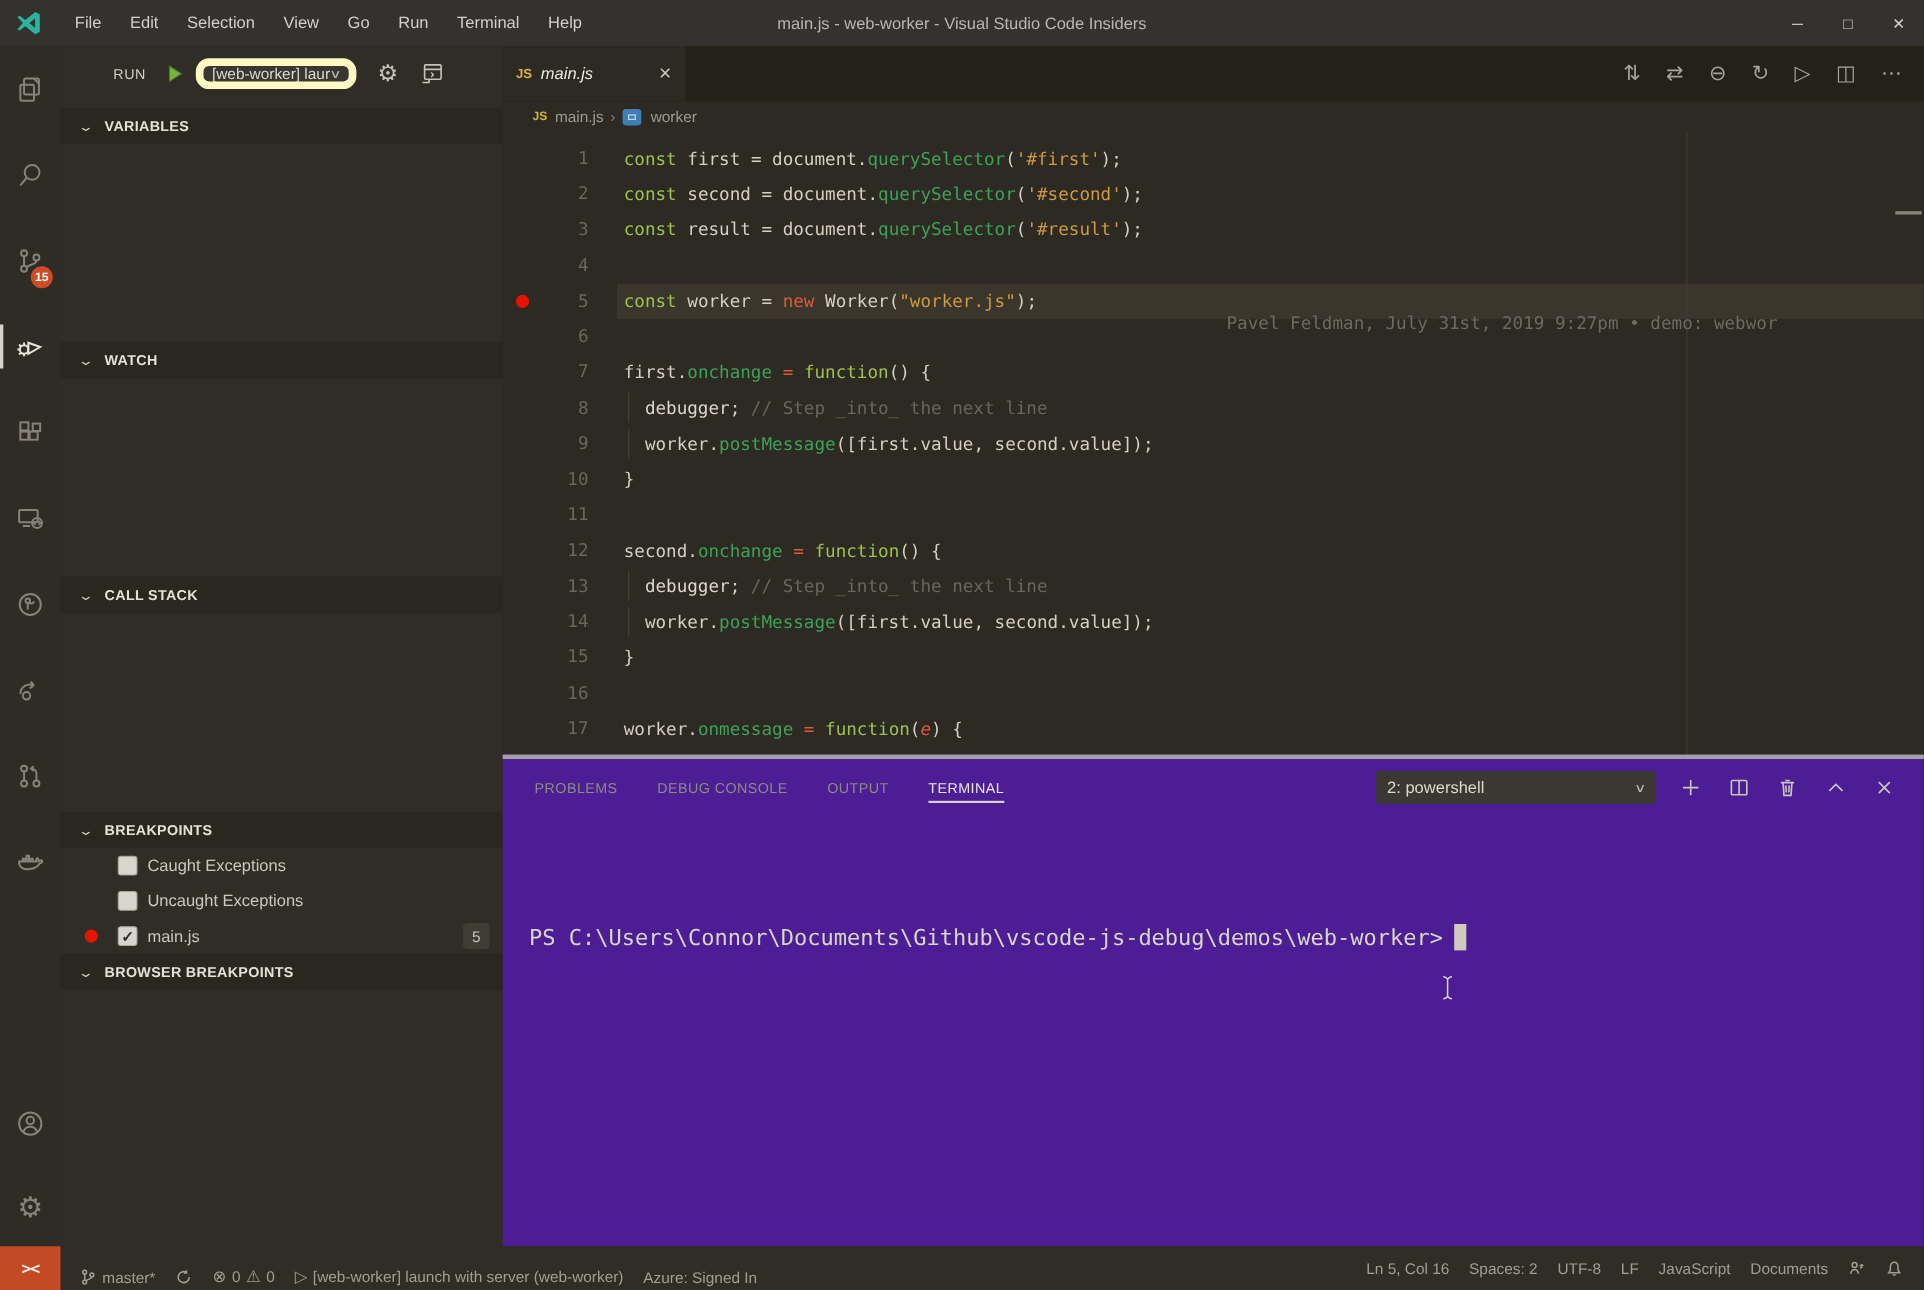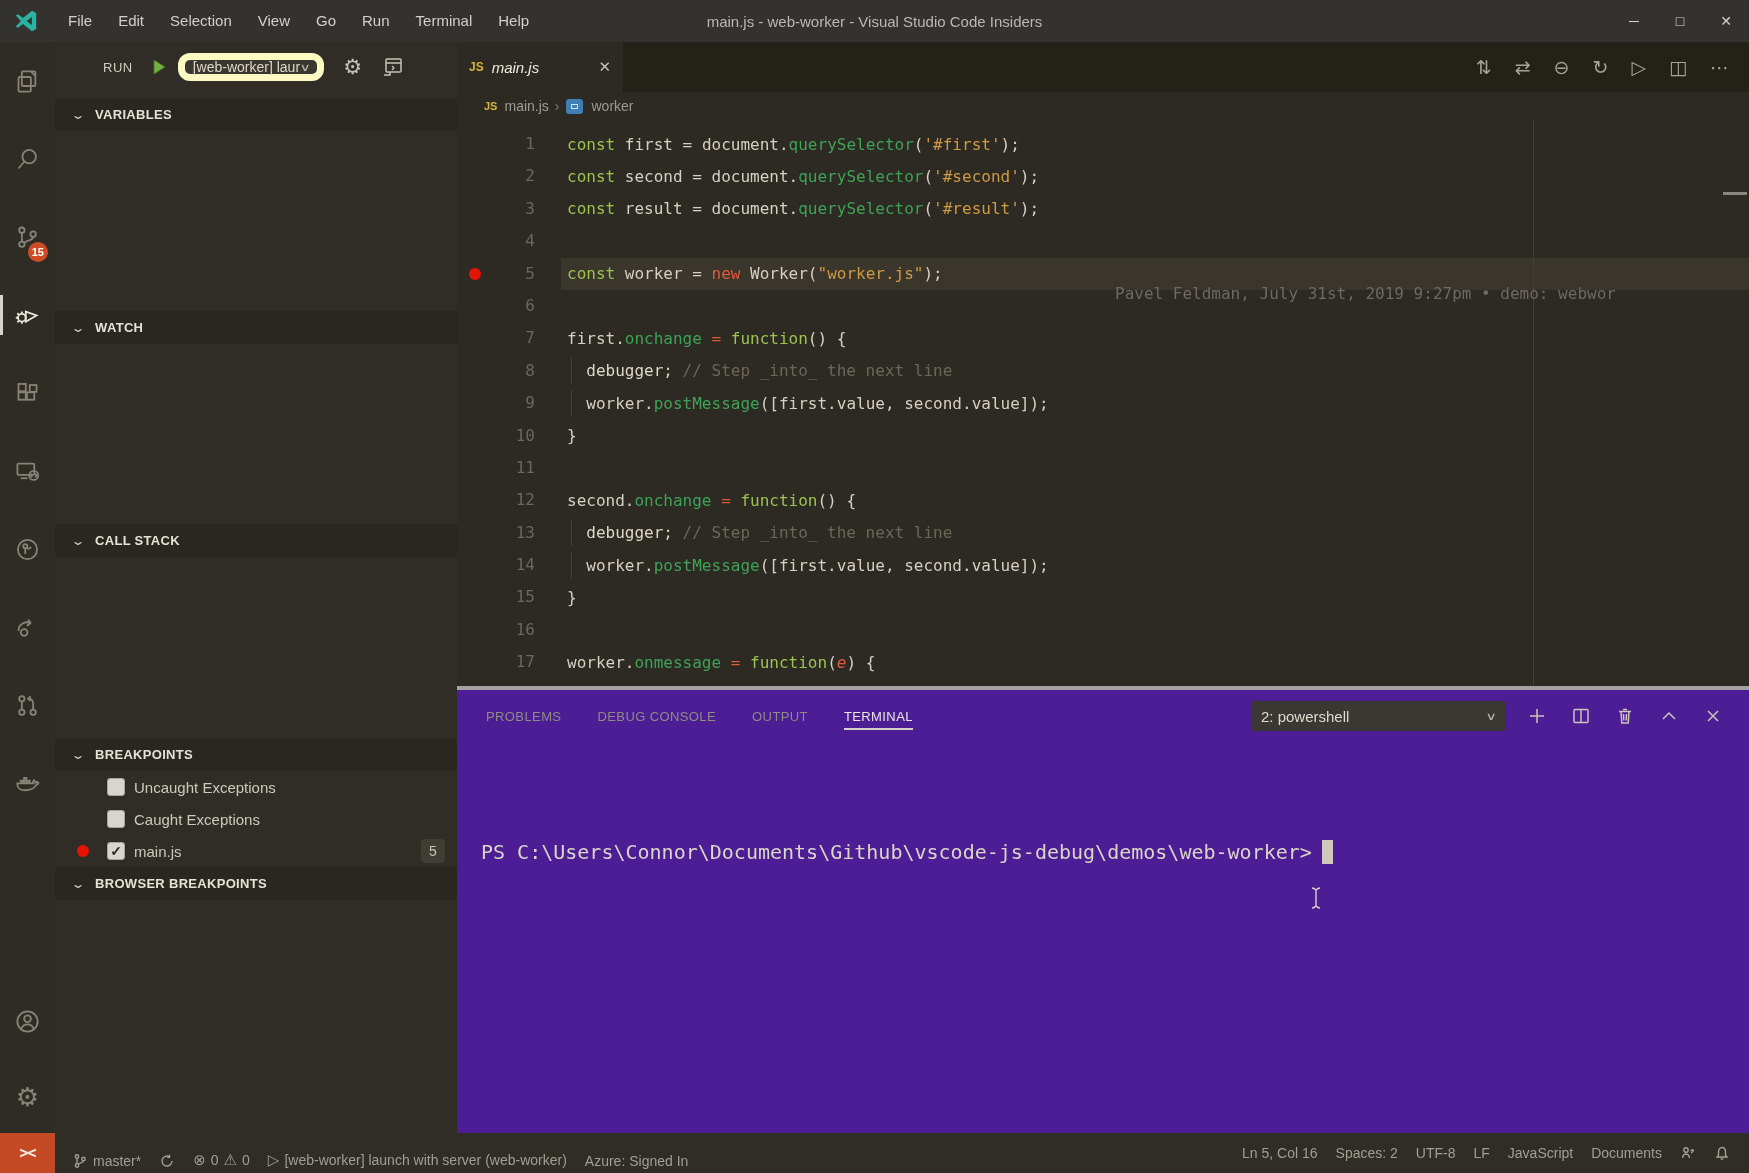--- a/index.html
+++ b/index.html
@@ -281,25 +281,25 @@
         <span class="chevron">⌄</span>
         <span class="sec-label">CALL STACK</span>
       </div>
       <div class="section-header" style="top:696px;">
         <span class="chevron">⌄</span>
         <span class="sec-label">BREAKPOINTS</span>
       </div>
       <div class="bp-rows" id="bp-rows">
           <div class="bp-row">
             <div class="bp-check"></div>
-            <div class="bp-label">Uncaught Exceptions</div>
+            <div class="bp-label">Caught Exceptions</div>
           </div>
           <div class="bp-row">
             <div class="bp-check"></div>
-            <div class="bp-label">Caught Exceptions</div>
+            <div class="bp-label">Uncaught Exceptions</div>
           </div>
           <div class="bp-row">
             <div class="bp-dot"></div>
             <div class="bp-check">✓</div>
             <div class="bp-label">main.js</div>
             <div class="bp-badge">5</div>
           </div>
         </div>
       <div class="section-header" style="top:825px;">
         <span class="chevron">⌄</span>

